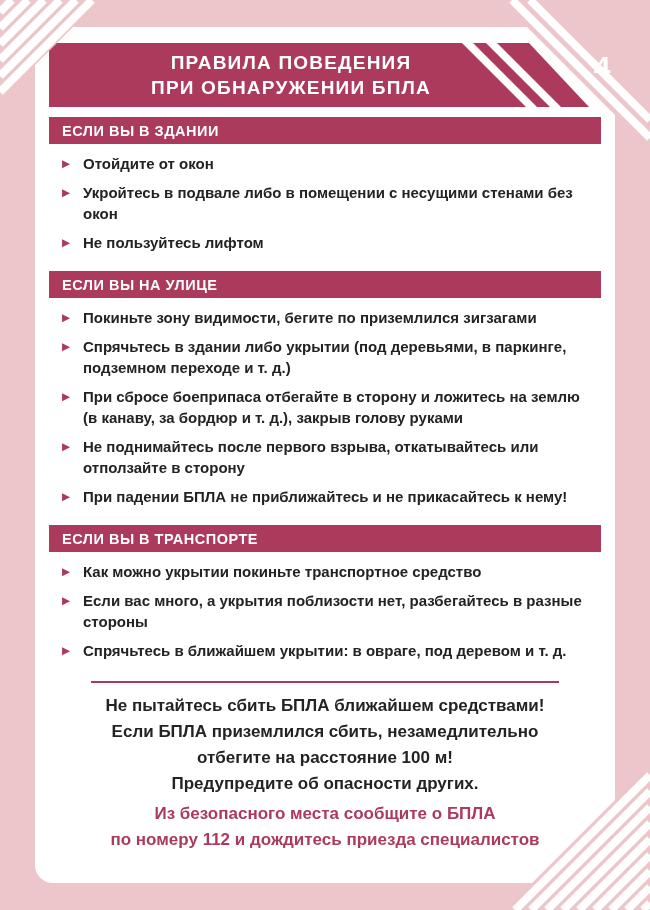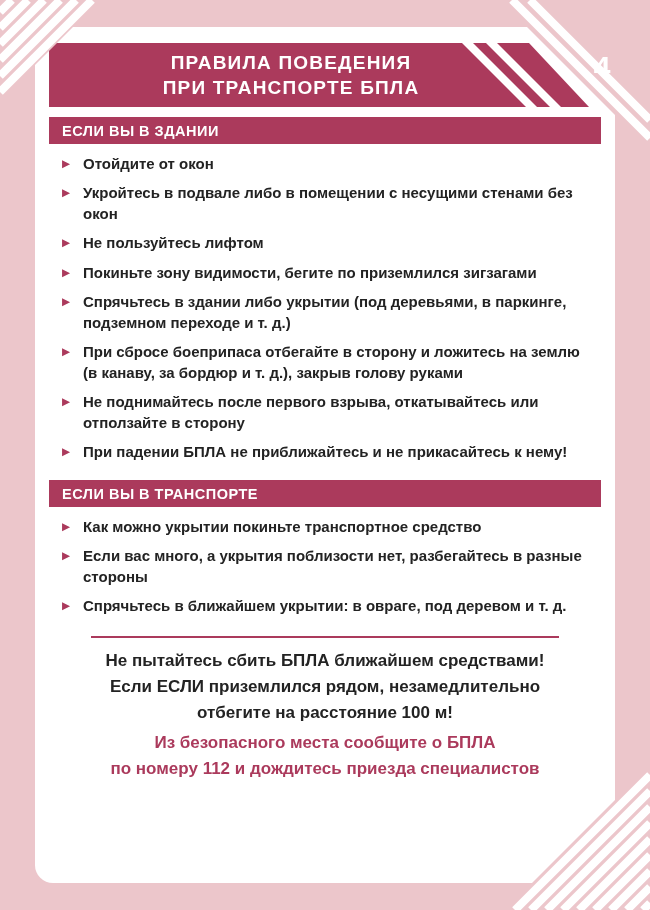--- a/index.html
+++ b/index.html
@@ -53,21 +53,21 @@
 </head>
 <body>
 
 <div class="page">
 
   <div class="card">
 
     <div class="header-wrap">
       <div class="banner">
         <div class="banner-line">ПРАВИЛА ПОВЕДЕНИЯ</div>
-        <div class="banner-line">ПРИ ТРАНСПОРТЕ БПЛА</div>
+        <div class="banner-line">ПРИ ОБНАРУЖЕНИИ БПЛА</div>
       </div>
       <div class="slash slash-1"></div>
       <div class="slash slash-2"></div>
     </div>
 
     <section>
       <div class="section-bar first">
         <span>ЕСЛИ ВЫ В ЗДАНИИ</span>
       </div>
       <ul class="items">
@@ -80,20 +80,23 @@
           <span class="txt">Укройтесь в подвале либо в помещении с несущими стенами без окон</span>
         </li>
         <li class="item">
           <span class="marker">▶</span>
           <span class="txt">Не пользуйтесь лифтом</span>
         </li>
       </ul>
     </section>
 
     <section>
+      <div class="section-bar">
+        <span>ЕСЛИ ВЫ НА УЛИЦЕ</span>
+      </div>
       <ul class="items">
         <li class="item">
           <span class="marker">▶</span>
           <span class="txt">Покиньте зону видимости, бегите по приземлился зигзагами</span>
         </li>
         <li class="item">
           <span class="marker">▶</span>
           <span class="txt">Спрячьтесь в здании либо укрытии (под деревьями, в паркинге, подземном переходе и т. д.)</span>
         </li>
         <li class="item">
@@ -128,21 +131,22 @@
           <span class="marker">▶</span>
           <span class="txt">Спрячьтесь в ближайшем укрытии: в овраге, под деревом и т. д.</span>
         </li>
       </ul>
     </section>
 
     <hr class="divider">
 
     <div class="footer">
       <p>Не пытайтесь сбить БПЛА ближайшем средствами!</p>
-      <p>Если ЕСЛИ приземлился рядом, незамедлительно отбегите на расстояние 100 м!</p>
+      <p>Если БПЛА приземлился сбить, незамедлительно отбегите на расстояние 100 м!</p>
+      <p>Предупредите об опасности других.</p>
       <p class="alert alert-first">Из безопасного места сообщите о БПЛА</p>
       <p class="alert">по номеру 112 и дождитесь приезда специалистов</p>
     </div>
 
   </div>
 
   <svg class="corner corner-tl" width="100" height="100" viewBox="0 0 100 100">
     <polygon points="0,0 100,0 0,100" fill="#ecc6cb"></polygon>
     <line x1="0" y1="12" x2="12" y2="0" stroke="#ffffff" stroke-width="8"></line>
     <line x1="0" y1="28" x2="28" y2="0" stroke="#ffffff" stroke-width="8"></line>

